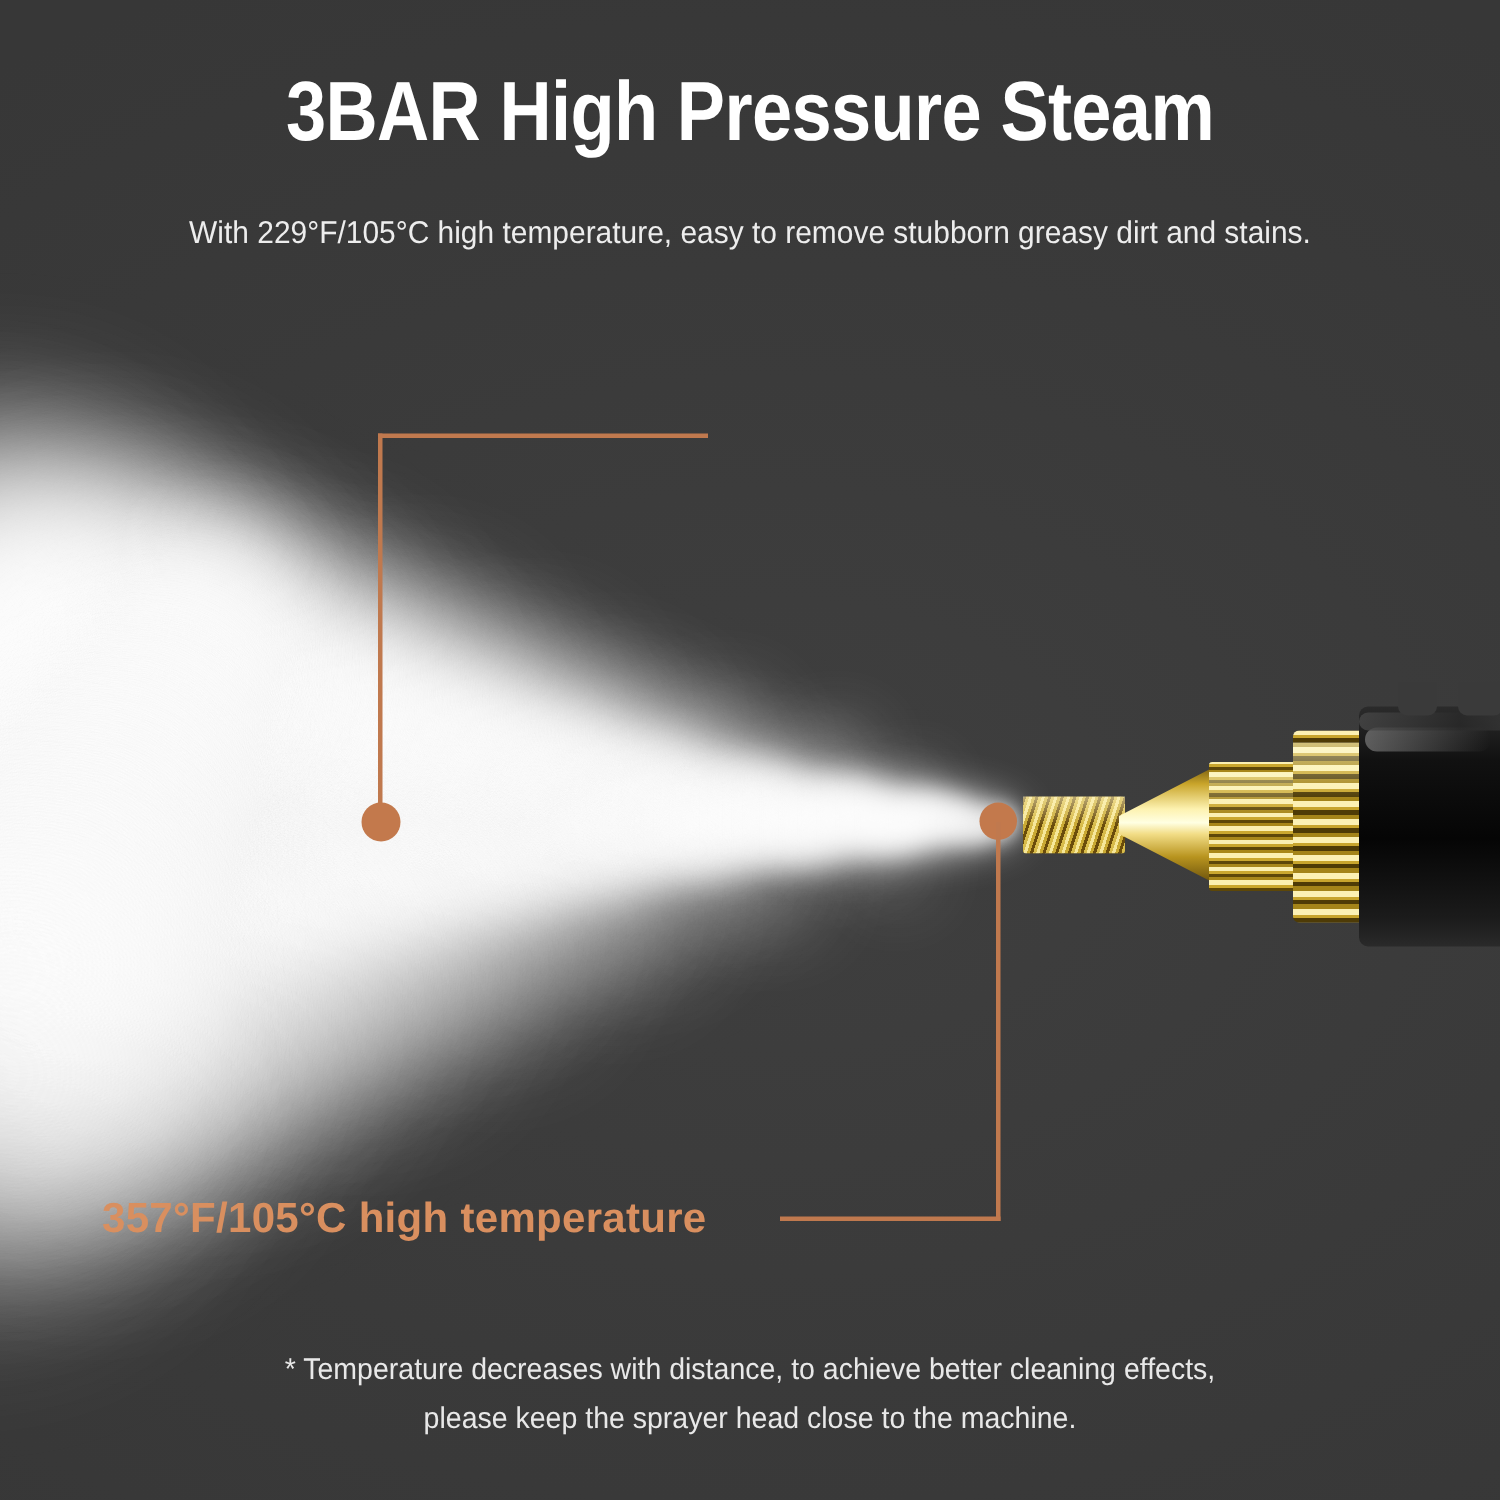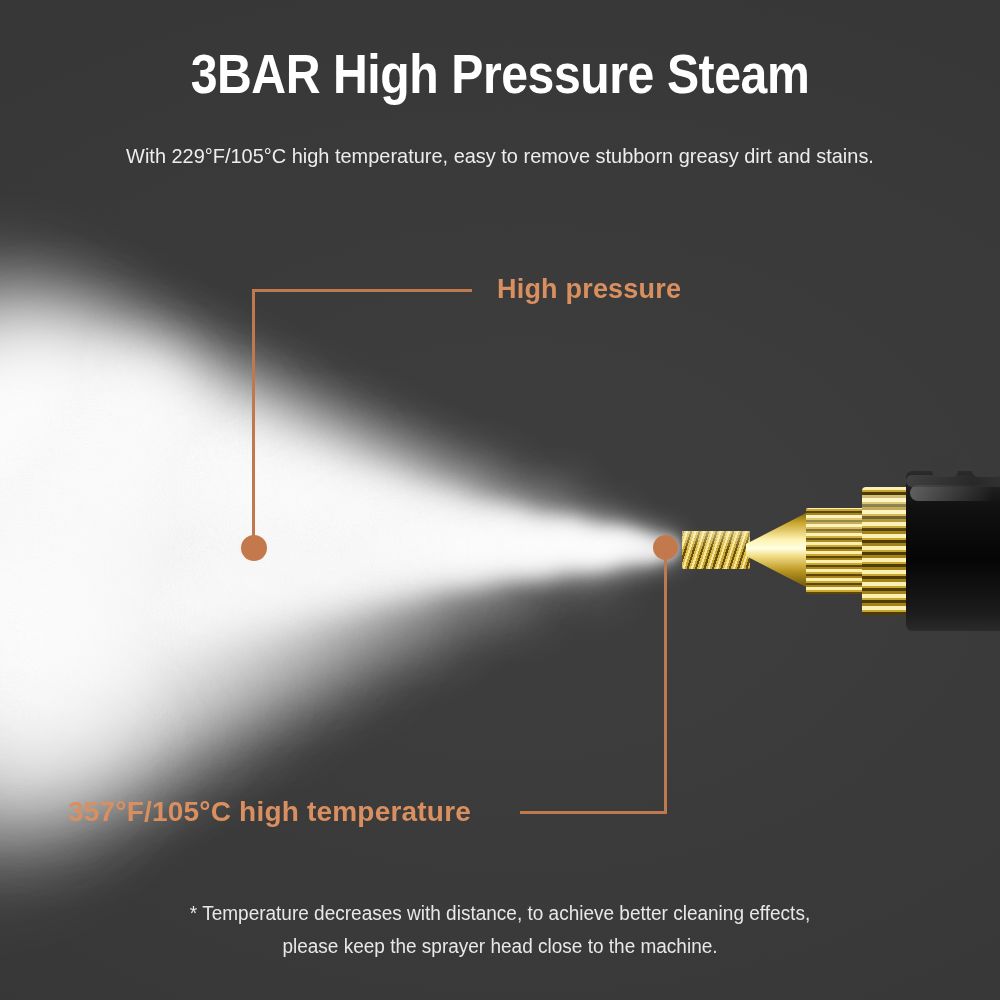--- a/index.html
+++ b/index.html
@@ -293,21 +293,20 @@
     <div class="collar"></div>
     <div class="body-black"></div>
     <div class="body-lip"></div>
     <div class="body-notch n1"></div>
     <div class="body-notch n2"></div>
   </div>
 
   <div class="lead lead-top-h"></div>
   <div class="lead lead-top-v"></div>
   <div class="dot-left"></div>
-  <div class="callout-top">High pressure</div>
 
   <div class="dot-right"></div>
   <div class="lead lead-bot-v"></div>
   <div class="lead lead-bot-h"></div>
   <div class="callout-bottom">357°F/105°C high temperature</div>
 
   <div class="footnote">
     <div>* Temperature decreases with distance, to achieve better cleaning effects,</div>
     <div>please keep the sprayer head close to the machine.</div>
   </div>

